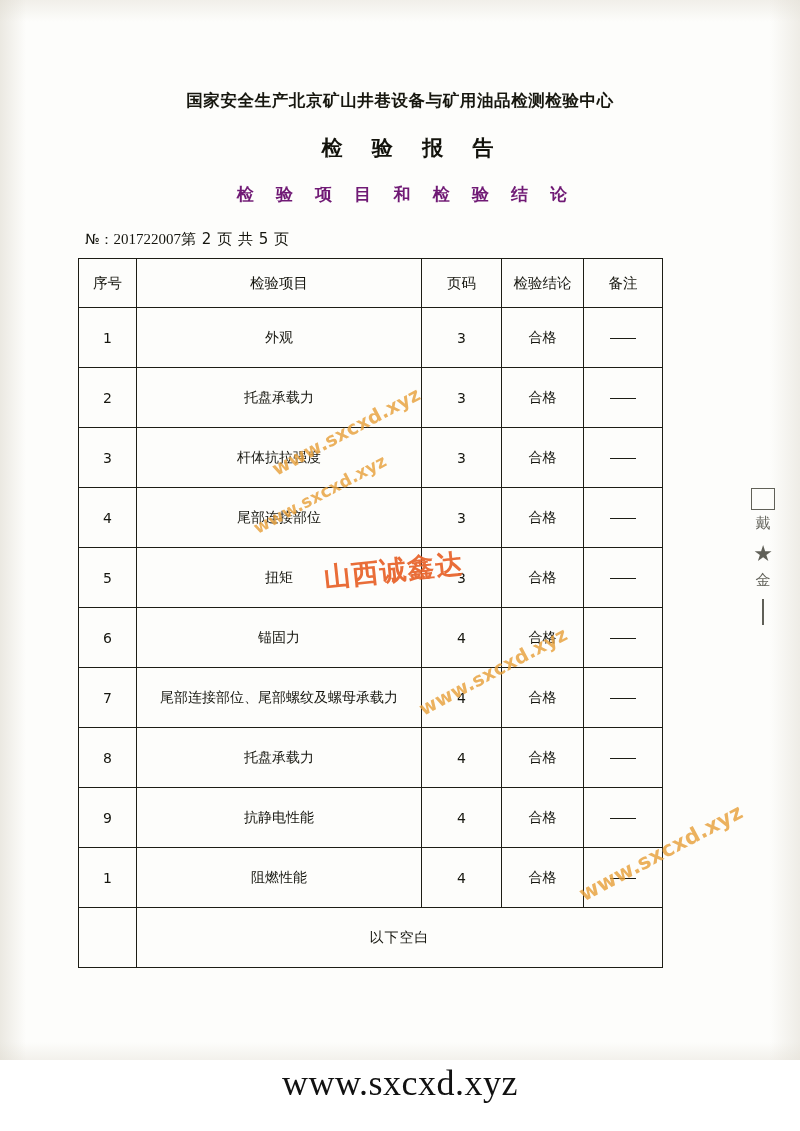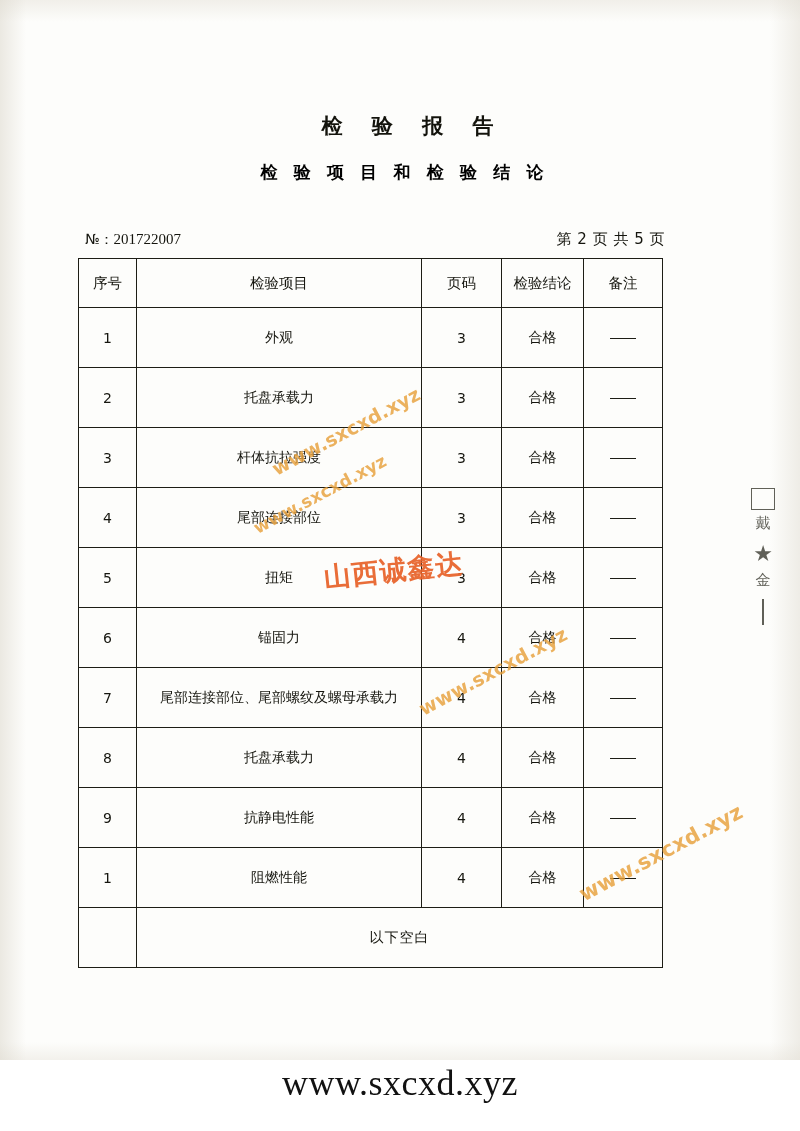--- a/index.html
+++ b/index.html
@@ -58,36 +58,35 @@
     margin-top: 22px;
     font-family: "DejaVu Sans", "Liberation Sans", sans-serif;
     font-size: 21px;
     font-weight: bold;
     letter-spacing: 11px;
     color: #13130c;
     padding-left: 26px;
   }
   .sub-title {
     margin-top: 21px;
-    font-family: Liberation Serif, serif;
+    font-family: Liberation Mono, monospace;
     font-size: 17px;
     font-weight: bold;
     letter-spacing: 6px;
-    color: #000000;
+    color: #701a75;
     padding-left: 10px;
   }
 
   
   .meta-row {
     position: absolute;
     left: 85px;
     top: 230px;
     width: 580px;
     display: flex;
-    justify-content: space-between;
     align-items: baseline;
     font-size: 15px;
     color: #15150e;
   }
   .meta-no {
     font-family: "Liberation Serif", serif;
   }
   .meta-no .label {
     font-family: "DejaVu Sans", "Liberation Sans", sans-serif;
     font-size: 14px;
@@ -231,20 +230,21 @@
     color: #111;
     letter-spacing: 0.5px;
   }
 </style>
 </head>
 <body>
 
 <div id="scan">
 
   <div class="doc-header">
+    <div class="org-line">国家安全生产北京矿山井巷设备与矿用油品检测检验中心</div>
     <div class="report-title">检 验 报 告</div>
     <div class="sub-title">检 验 项 目 和 检 验 结 论</div>
   </div>
 
   <div class="meta-row">
     <div class="meta-no">
       <span class="label">№：</span><span>201722007</span>
     </div>
     <div class="meta-page">第 2 页 共 5 页</div>
   </div>

